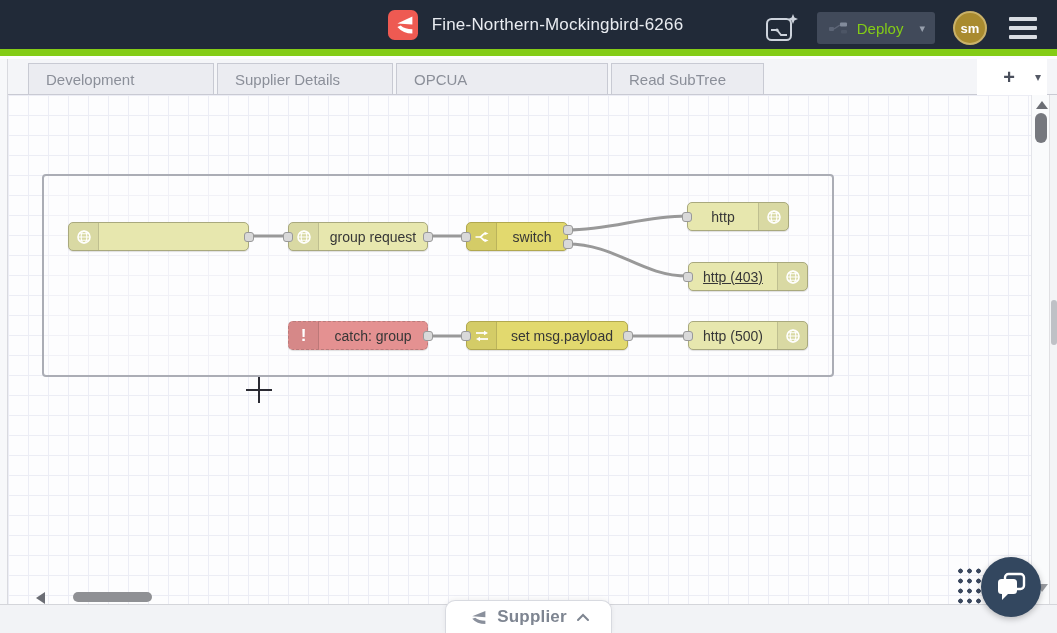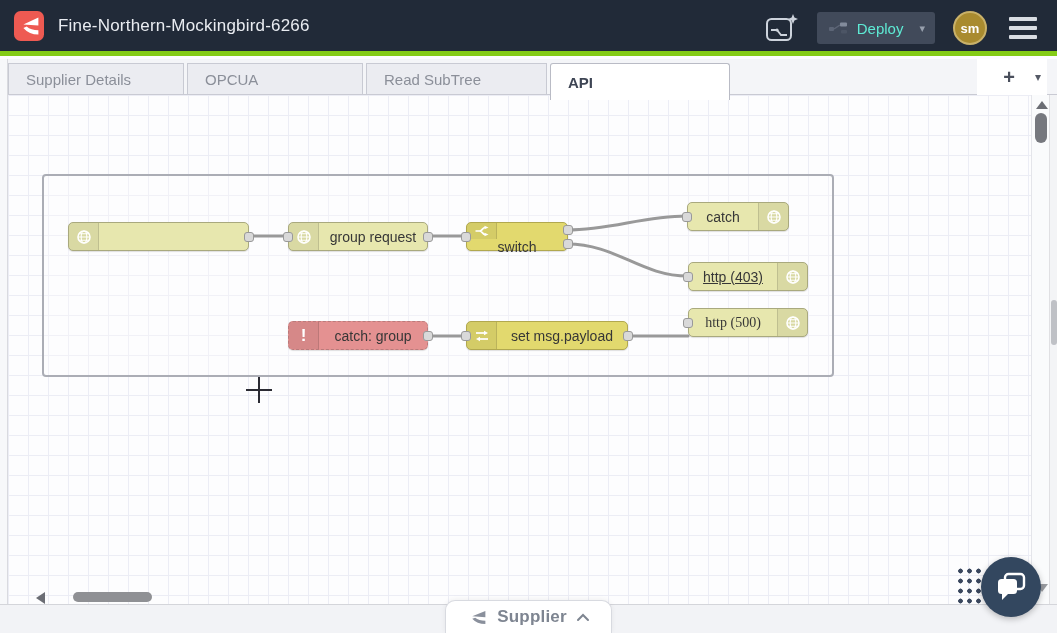--- a/index.html
+++ b/index.html
@@ -1,46 +1,46 @@
 <!DOCTYPE html>
 <html><head>
 <meta charset="utf-8">
 <style>
   * { margin:0; padding:0; box-sizing:border-box; }
   html,body { width:1057px; height:633px; overflow:hidden;
     font-family:"Liberation Sans", sans-serif; background:#fdfdfe; }
 
   
   #header { position:absolute; left:0; top:0; width:1057px; height:56px;
-    background:#212a38; border-bottom:5px solid #84cc16; display:flex;
-    align-items:center; z-index:20; }
+    background:#212a38; border-bottom:7px solid #84cc16; display:flex;
+    align-items:center; z-index:20;justify-content:center; }
   #logo { width:30px; height:30px; margin-left:14px; flex:none; }
   #title { color:#e9ecf1; font-size:17px; margin-left:14px; letter-spacing:.2px; }
   #hdr-right { position:absolute; right:0; top:0; height:56px; display:flex;
     align-items:center; gap:18px; padding-right:16px; }
   #ai-icon { width:34px; height:30px; cursor:pointer; }
   #deploy { display:flex; align-items:center; background:#414a5a; height:32px;
     border-radius:3px; overflow:hidden; }
   #deploy .main { display:flex; align-items:center; gap:8px; padding:0 12px 0 12px; }
-  #deploy .lbl { color:#5eead4; font-size:15px; }
+  #deploy .lbl { color:#84cc16; font-size:15px; }
   #deploy .caret { color:#98a0ad; font-size:11px; padding:0 10px 0 4px; }
   #avatar { width:34px; height:34px; border-radius:50%; background:#a98b2f;
     border:2px solid #c9b169; color:#fff; font-weight:bold; font-size:13px;
     display:flex; align-items:center; justify-content:center; cursor:pointer; }
   #hamburger { display:flex; flex-direction:column; gap:5px; cursor:pointer; padding:4px; }
   #hamburger div { width:28px; height:4px; background:#d9dde3; border-radius:1px; }
 
   
   #tabbar { position:absolute; left:8px; top:59px; width:1049px; height:36px;
     background:#f4f5f8; border-bottom:1px solid #c9cad3; z-index:10; display:flex; }
   .tab { margin-top:4px; height:31px; background:#ebecf1; border:1px solid #c8cad3;
     border-bottom:none; color:#8b8f99; font-size:15px; display:flex; align-items:center;
     padding-left:17px; cursor:pointer; flex:none; margin-right:3px; }
-  .tab.t0{ width:186px; margin-left:20px; } .tab.t1{ width:176px; } .tab.t2{ width:176px; }
-  .tab.t3{ width:181px; } 
+  .tab.t0{ width:186px; margin-left:20px; } .tab.t1{ width:176px; } .tab.t2{ width:212px; }
+  .tab.t3{ width:153px; } 
   .tab.active { background:#fff; border-color:#b9bbc5; color:#3e4554; font-weight:bold;
     height:37px; border-radius:3px 3px 0 0; width:180px; position:relative; z-index:11; }
   #tab-actions { position:absolute; right:10px; top:0; height:36px; display:flex;
     align-items:center; gap:20px; background:#fff; padding:0 6px 0 26px; }
   #add-tab { font-size:20px; font-weight:bold; color:#4a4f5c; cursor:pointer; line-height:1; }
   #tab-caret { font-size:12px; color:#555a66; cursor:pointer; }
 
   
   #palette-strip { position:absolute; left:0; top:59px; width:8px; height:574px;
     background:#f7f8fa; border-right:1px solid #d9dadf; z-index:9; }
@@ -67,26 +67,26 @@
     display:flex; align-items:center; justify-content:center;
     border-radius:4px 0 0 4px; border-right:1px solid rgba(0,0,0,0.12); }
   .node.icon-right .icell { order:2; border-right:none; border-left:1px solid rgba(0,0,0,0.12);
     border-radius:0 4px 4px 0; }
   .node .nlabel { flex:1; display:flex; align-items:center; justify-content:center;
     white-space:nowrap; padding:0 6px; }
   .node.yellow { border-color:#b1a84f; }
   .node.red { border:1px dashed #b97b7b; }
   .nA{ left:68px;  top:222px; width:181px; }
   .nB{ left:288px; top:222px; width:140px; }
-  .nC{ left:466px; top:222px; width:102px;flex-direction:column; }
+  .nC{ left:466px; top:222px; width:102px; }
   .nD{ left:687px; top:202px; width:102px; }
   .nE{ left:688px; top:262px; width:120px;text-decoration:underline; }
   .nF{ left:288px; top:321px; width:140px; }
   .nG{ left:466px; top:321px; width:162px; }
-  .nH{ left:688px; top:308px; width:120px;font-family:Liberation Serif, serif; }
+  .nH{ left:688px; top:321px; width:120px; }
   .port { position:absolute; width:10px; height:10px; background:#d9d9d9;
     border:1px solid #999; border-radius:3px; z-index:5; cursor:crosshair; }
   .p-in  { left:-6px; top:9px; }
   .p-out { right:-6px; top:9px; }
   .p-out1 { right:-6px; top:2px; }
   .p-out2 { right:-6px; top:16px; }
   .excl { color:#fff; font-weight:800; font-size:17px; }
 
   
   #crosshair { position:absolute; left:246px; top:377px; width:26px; height:26px; z-index:6; }
@@ -176,24 +176,24 @@
     <div id="avatar">sm</div>
     <div id="hamburger">
       <div></div>
         <div></div>
         <div></div>
     </div>
   </div>
 </div>
 
 <div id="tabbar">
+  <div class="tab t0">Development</div>
   <div class="tab t1">Supplier Details</div>
   <div class="tab t2">OPCUA</div>
   <div class="tab t3">Read SubTree</div>
-  <div class="tab active">API</div>
   <div id="tab-actions">
     <span id="add-tab">+</span>
     <span id="tab-caret">▾</span>
   </div>
 </div>
 
 <div id="palette-strip"></div>
 
 <div id="canvas"></div>
 
@@ -246,21 +246,21 @@
 </div>
 
 <div class="node nD icon-right" style="background-color: rgb(231, 231, 174);">
   <div class="icell">
     <svg width="16" height="16" viewBox="0 0 16 16">
         <circle cx="8" cy="8" r="6" fill="none" stroke="#fff" stroke-width="1.6"></circle>
         <ellipse cx="8" cy="8" rx="2.8" ry="6" fill="none" stroke="#fff" stroke-width="1.1"></ellipse>
         <path d="M2.3 8h11.4M3.3 4.8h9.4M3.3 11.2h9.4" stroke="#fff" stroke-width="1.1"></path>
       </svg>
   </div>
-  <div class="nlabel">catch</div>
+  <div class="nlabel">http</div>
   <span class="port p-in"></span>
 </div>
 
 <div class="node nE icon-right" style="background-color: rgb(231, 231, 174);">
   <div class="icell">
     <svg width="16" height="16" viewBox="0 0 16 16">
         <circle cx="8" cy="8" r="6" fill="none" stroke="#fff" stroke-width="1.6"></circle>
         <ellipse cx="8" cy="8" rx="2.8" ry="6" fill="none" stroke="#fff" stroke-width="1.1"></ellipse>
         <path d="M2.3 8h11.4M3.3 4.8h9.4M3.3 11.2h9.4" stroke="#fff" stroke-width="1.1"></path>
       </svg>

